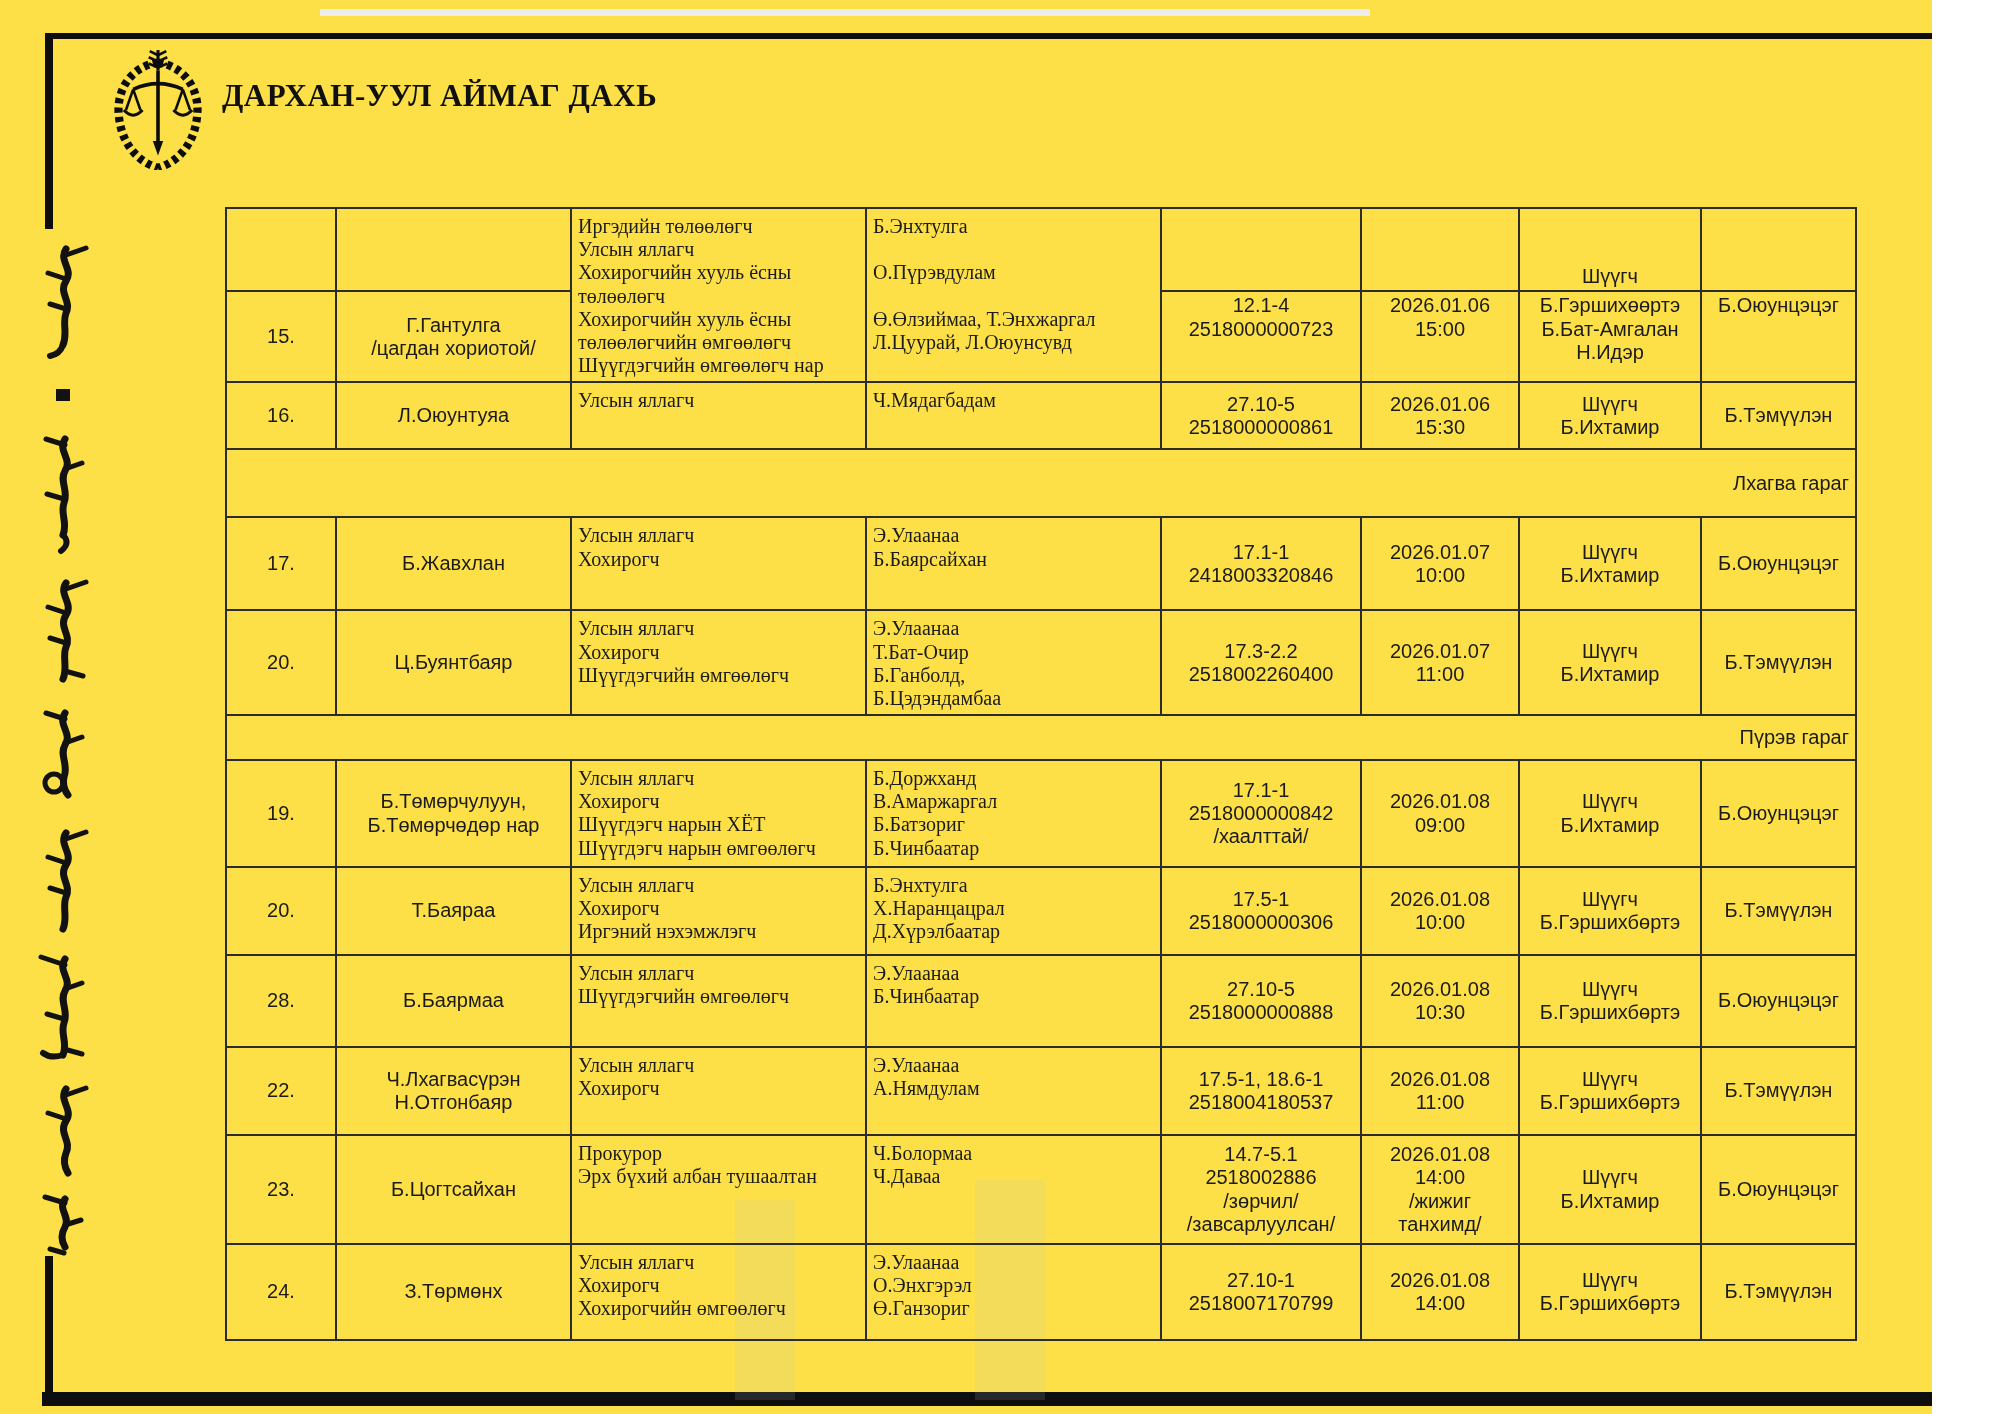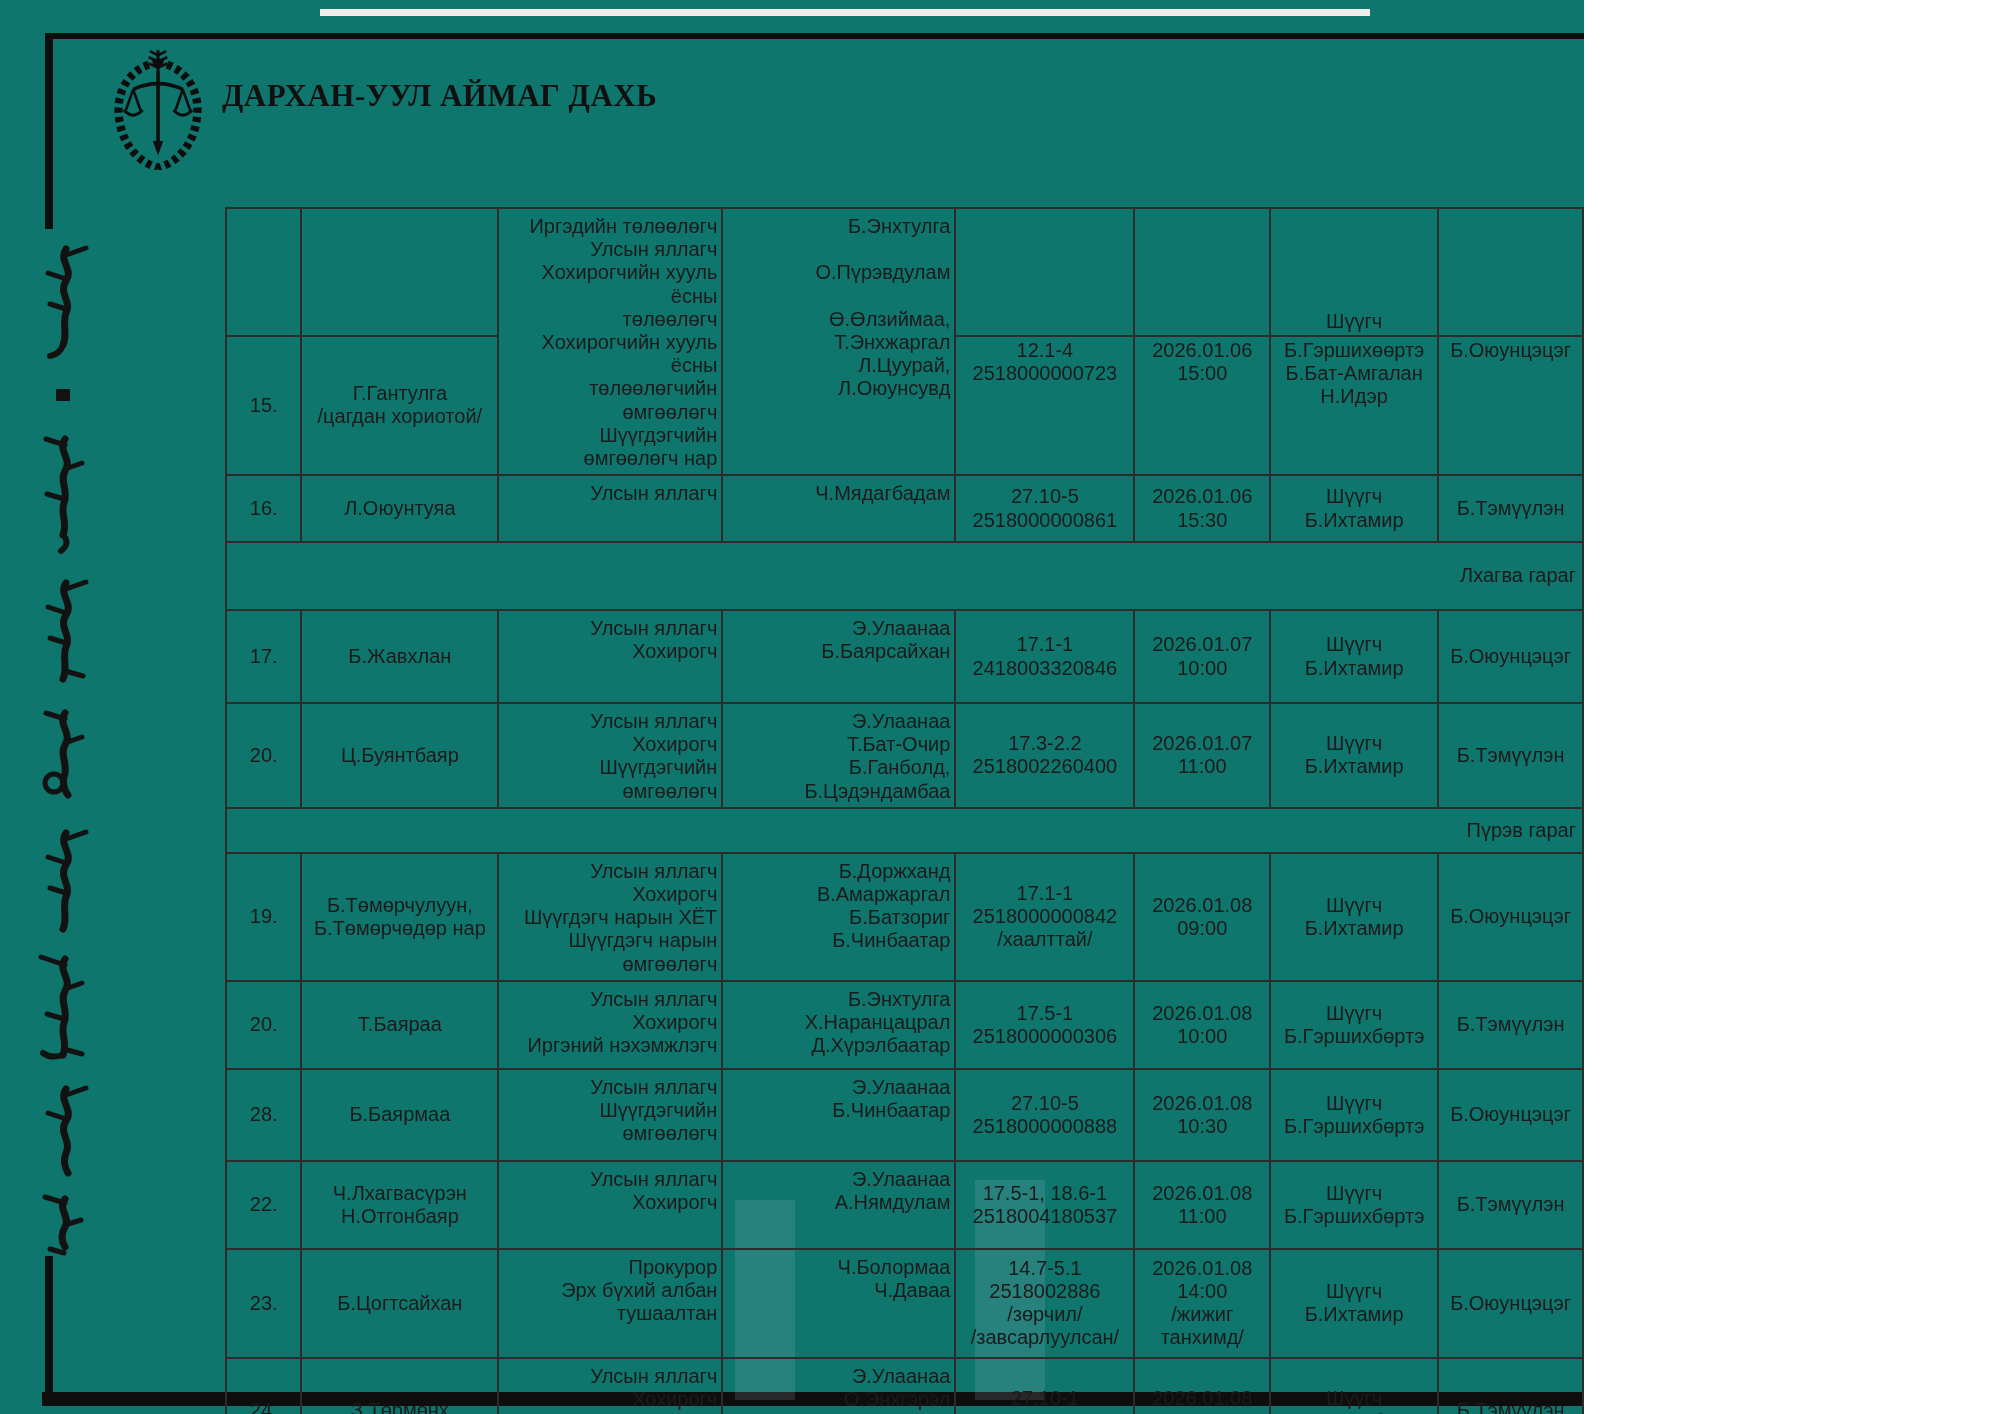--- a/index.html
+++ b/index.html
@@ -1,18 +1,18 @@
 <!DOCTYPE html>
 <html><head>
 <meta charset="utf-8">
 <style>
   html,body { margin:0; padding:0; background:#ffffff; }
   .page {
-    position:relative; width:1584px; height:1414px;
-    background:#0f766e; overflow:hidden;
+    position:relative; width:1932px; height:1414px;
+    background:#fde047; overflow:hidden;
     font-family:"Liberation Sans", sans-serif; color:#1b1b1b;
   }
   
   .frame { position:absolute; background:#0e0e0e; }
   .noise  { position:absolute; background:#ededeb; }
   .fold   { position:absolute; background:rgba(190,198,214,0.14); }
 
   
   .org-header { position:absolute; left:222px; top:76px; }
   .org-header .line {
@@ -26,21 +26,21 @@
   .side-script { position:absolute; left:20px; top:243px; }
 
   
   .sched { position:absolute; left:225px; top:207px; border-collapse:collapse; table-layout:fixed; }
   .sched td {
     border:2px solid #2c2c2c; font-size:20px; line-height:1.16;
     text-align:center; vertical-align:middle; padding:4px 6px;
     color:#1b1b1b; overflow:hidden;
   }
   .pre { white-space:pre-line; }
-  td.roles, td.parts { text-align:right; vertical-align:top; padding:6px 4px 4px 21px; }
+  td.roles, td.parts { text-align:left; vertical-align:top; padding:6px 4px 4px 6px;font-family:Liberation Serif, serif; }
   td.topcell { vertical-align:top; padding-top:2px; }
   td.botcell { vertical-align:bottom; padding-bottom:2px; }
   td.section { font-size:20px; text-align:right; }
 </style>
 </head>
 <body>
 
 <div class="page">
 
   <div class="frame" style="left:45px;top:33px;width:1907px;height:6px;"></div>

